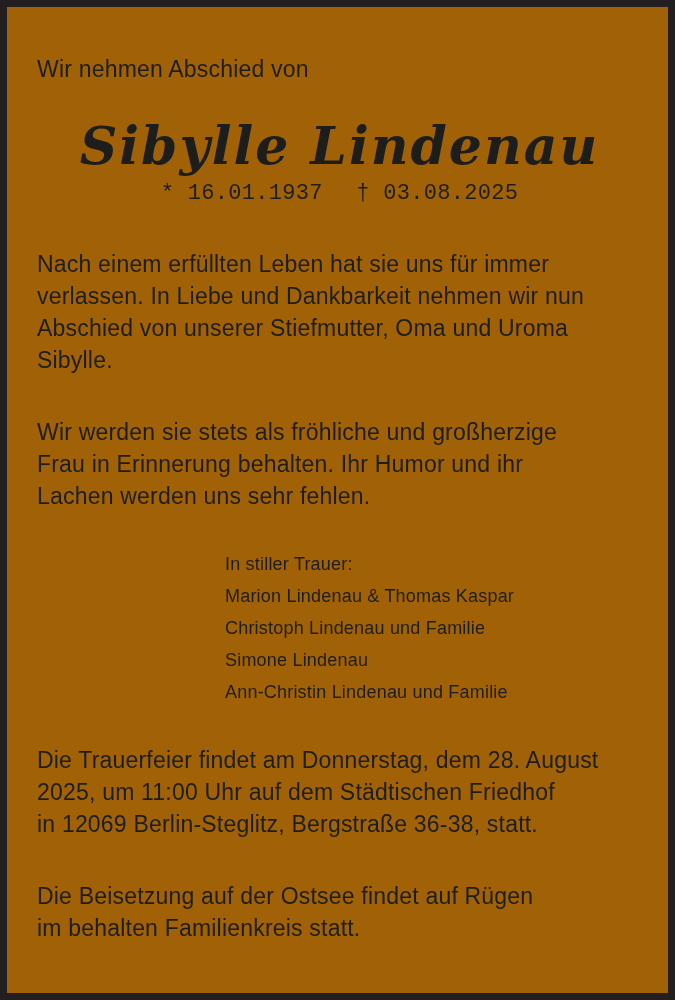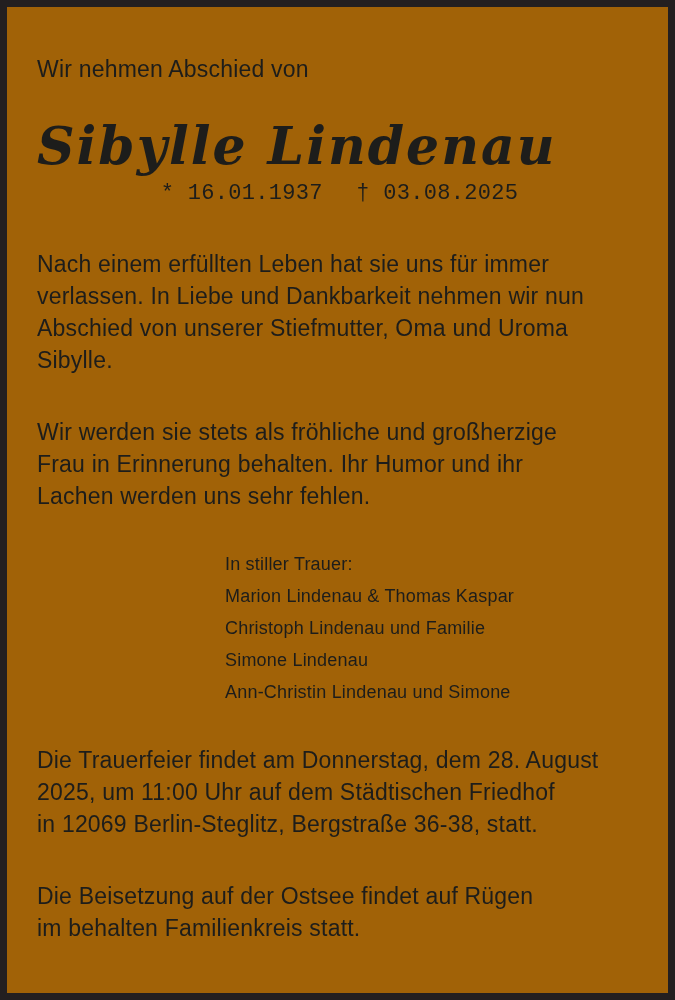--- a/index.html
+++ b/index.html
@@ -25,20 +25,21 @@
     font-size: 23px;
     line-height: 33px;
     letter-spacing: 0.2px;
   }
   .name {
     font-family: "DejaVu Serif", serif;
     font-style: italic;
     font-weight: bold;
     font-size: 52px;
     line-height: 64px;
+    text-align: center;
     letter-spacing: 2px;
     margin-top: 28px;
     white-space: nowrap;
   }
   .dates {
     text-align: center;
     font-size: 22px;
     line-height: 28px;
     margin-top: 2px;
     letter-spacing: 0.3px;
@@ -89,21 +90,21 @@
       <div>Wir werden sie stets als fröhliche und großherzige</div>
       <div>Frau in Erinnerung behalten. Ihr Humor und ihr</div>
       <div>Lachen werden uns sehr fehlen.</div>
     </div>
 
     <div class="mourners">
       <div>In stiller Trauer:</div>
       <div>Marion Lindenau &amp; Thomas Kaspar</div>
       <div>Christoph Lindenau und Familie</div>
       <div>Simone Lindenau</div>
-      <div>Ann-Christin Lindenau und Simone</div>
+      <div>Ann-Christin Lindenau und Familie</div>
     </div>
 
     <div class="para para-3">
       <div>Die Trauerfeier findet am Donnerstag, dem 28. August</div>
       <div>2025, um 11:00 Uhr auf dem Städtischen Friedhof</div>
       <div>in 12069 Berlin-Steglitz, Bergstraße 36-38, statt.</div>
     </div>
 
     <div class="para para-4">
       <div>Die Beisetzung auf der Ostsee findet auf Rügen</div>

